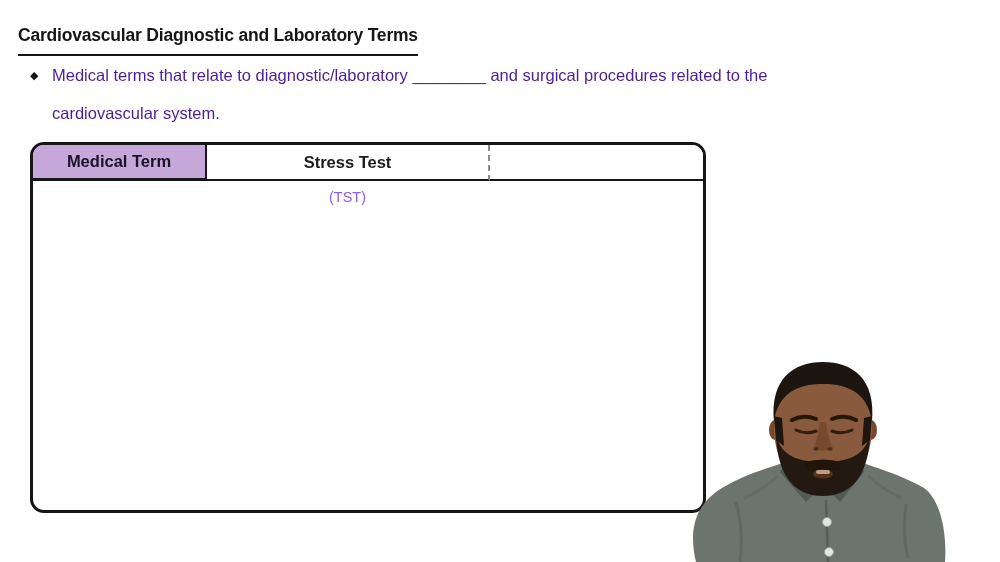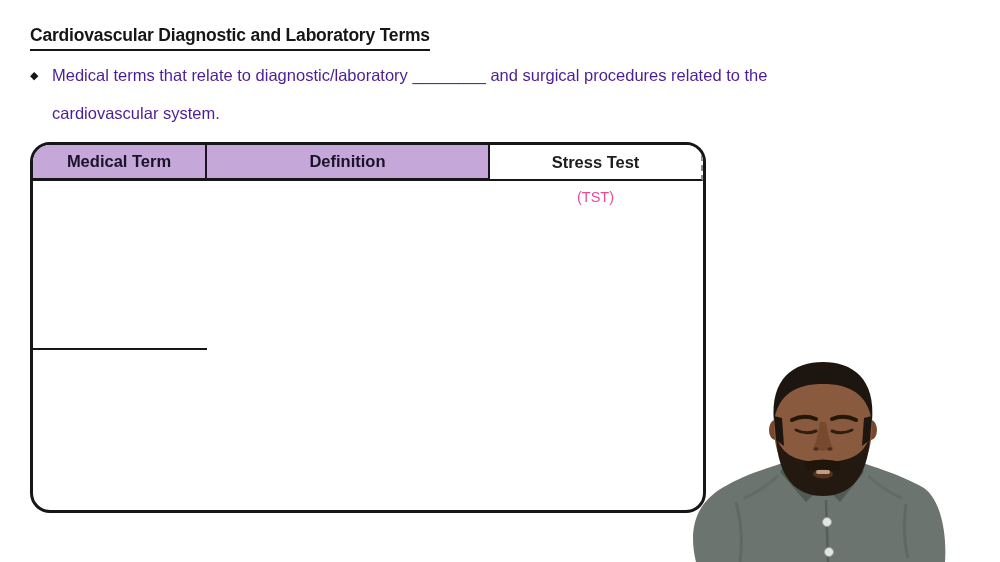--- a/index.html
+++ b/index.html
@@ -8,29 +8,29 @@
     position: relative;
     width: 1000px;
     height: 562px;
     background: #ffffff;
     overflow: hidden;
     font-family: "Liberation Sans", "DejaVu Sans", sans-serif;
     color: #2b2b2b;
   }
   .slide-title {
     position: absolute;
-    left: 30px;
+    left: 18px;
     top: 25px;
     display: inline-block;
     font-size: 17.5px;
     font-weight: bold;
     letter-spacing: -0.2px;
     color: #161616;
     border-bottom: 2px solid #161616;
-    padding-bottom: 3px;
+    padding-bottom: 8px;
   }
   .bullet-row {
     position: absolute;
     left: 30px;
     top: 56px;
     width: 880px;
     display: flex;
     align-items: flex-start;
   }
   .bullet-marker {
@@ -46,21 +46,21 @@
     white-space: pre-line;
     color: #4c1d95;
   }
   .term-table {
     position: absolute;
     left: 30px;
     top: 142px;
     width: 676px;
     height: 371px;
     border: 3px solid #161616;
-    border-radius: 20px;
+    border-radius: 14px;
     overflow: hidden;
     background: #ffffff;
     display: grid;
     grid-template-columns: 174px 283px 1fr;
     grid-template-rows: 36px 169px 1fr;
   }
   .th {
     background: #c6a7da;
     border-bottom: 3px solid #161616;
     display: flex;
@@ -87,21 +87,21 @@
     font-size: 16.5px;
     line-height: 31px;
     white-space: pre-line;
     color: #1d1d1d;
   }
   .term-abbr {
     font-weight: normal;
     font-size: 14.5px;
     line-height: 22px;
     margin-top: 8px;
-    color: #ec4899;
+    color: #8b5cf6;
   }
   .definition {
     font-size: 16.5px;
     line-height: 36px;
     white-space: pre-line;
     color: #2b2b2b;
   }
   .presenter {
     position: absolute;
     left: 678px;
@@ -119,21 +119,20 @@
   <div class="slide-title">Cardiovascular Diagnostic and Laboratory Terms</div>
 
   <div class="bullet-row">
     <span class="bullet-marker">◆</span>
     <span class="bullet-text">Medical terms that relate to diagnostic/laboratory ________ and surgical procedures related to the
 cardiovascular system.</span>
   </div>
 
   <div class="term-table">
     <div class="th sep">Medical Term</div>
-    <div class="th sep">Definition</div>
 
     <div class="td dash rowsep">
       <div class="term">Medical
 Stress Test</div>
       <div class="term-abbr">(TST)</div>
     </div>
     <div class="td rowsep">
       <div class="definition"></div>
     </div>
 

